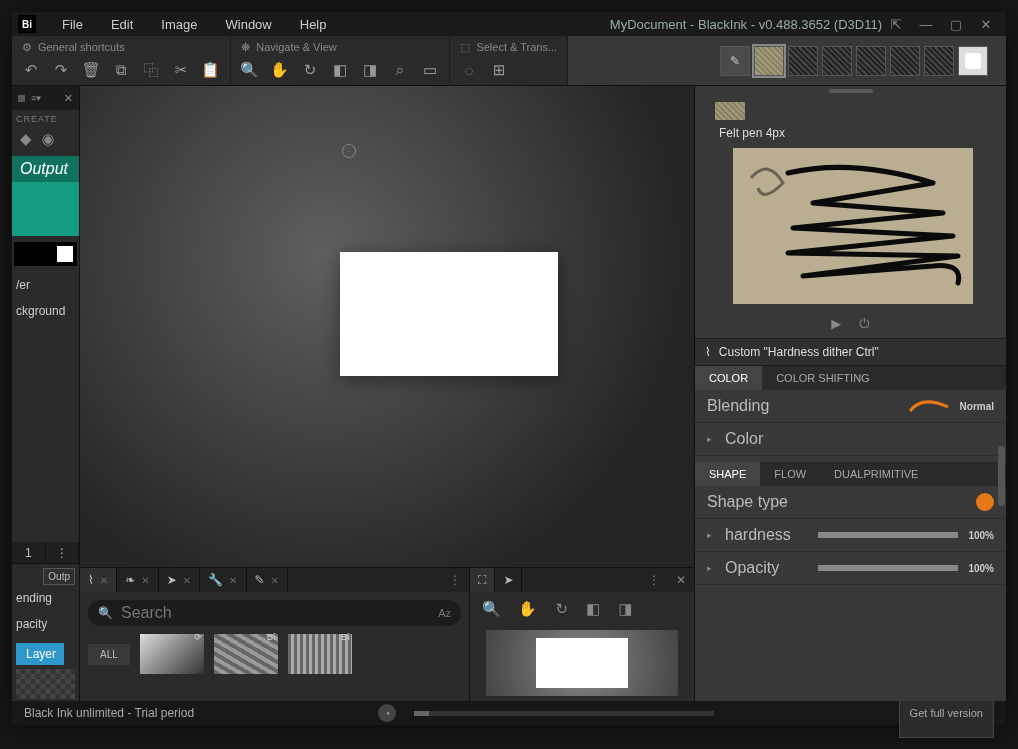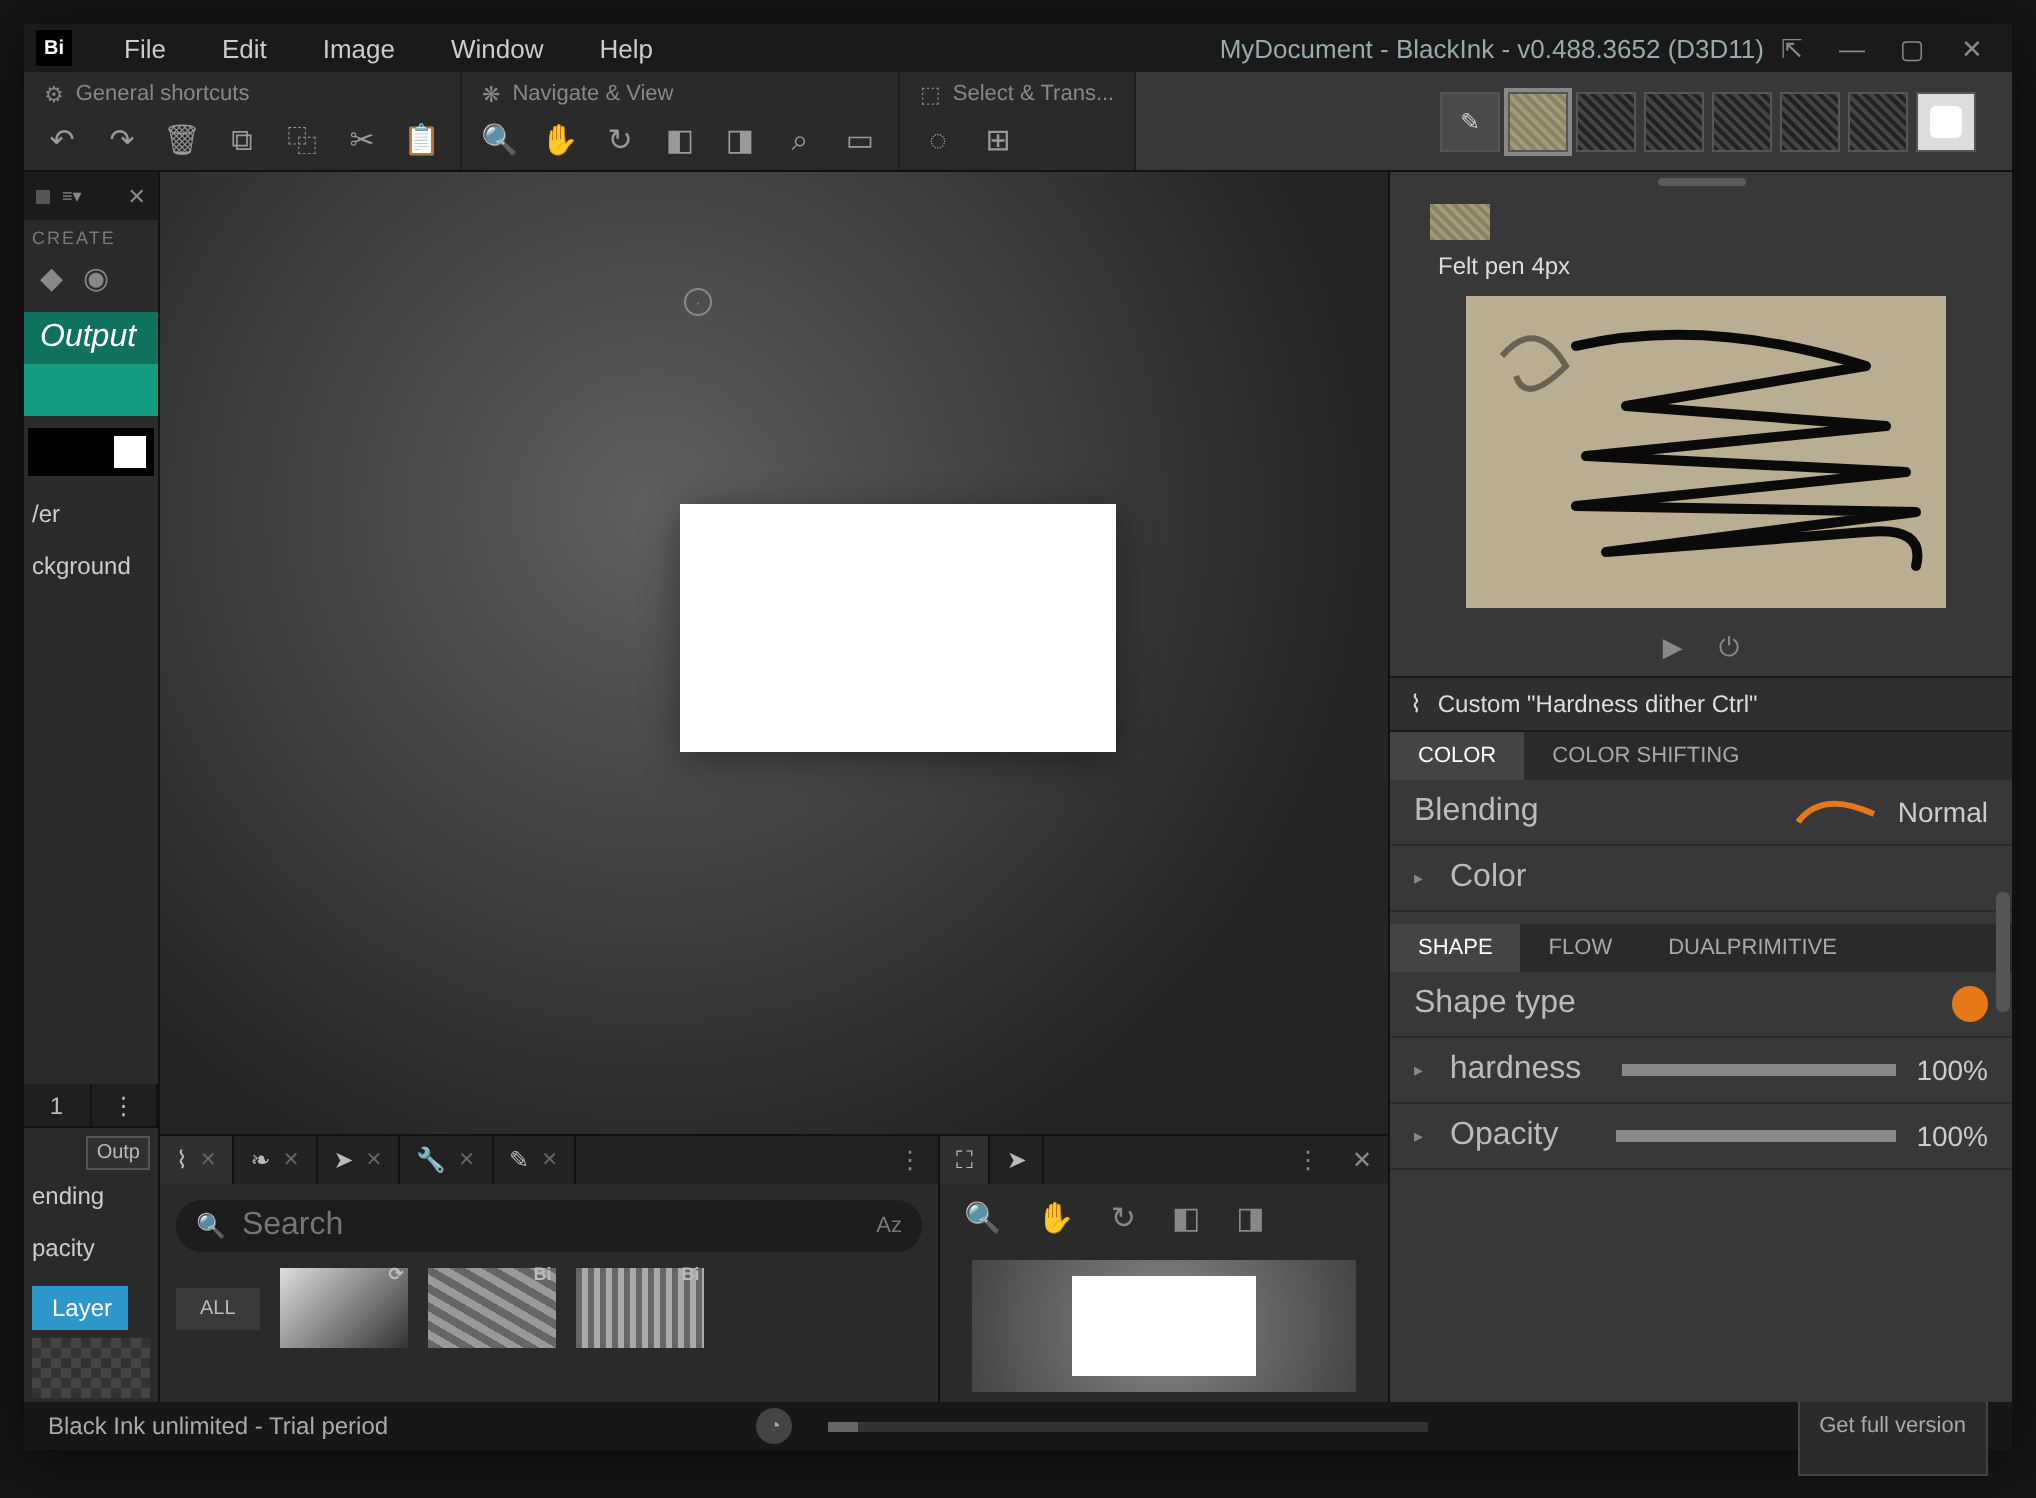--- a/index.html
+++ b/index.html
@@ -27,21 +27,21 @@
 .body { flex:1; display:flex; min-height:0; }
 
 .leftdock { width:68px; background:#2a2a2a; display:flex; flex-direction:column; border-right:1px solid #111; }
 .docktab { height:24px; background:#1b1b1b; display:flex; align-items:center; padding:0 6px; gap:6px; }
 .docktab .sq { width:7px; height:7px; background:#555; }
 .docktab .dd { color:#888; font-size:9px; }
 .docktab .x { margin-left:auto; color:#888; font-size:11px; }
 .leftdock .sectlabel { color:#7a7a7a; font-size:9px; letter-spacing:1px; padding:4px 4px 2px 4px; }
 .leftdock .shapes { display:flex; gap:10px; padding:4px 8px; }
 .shapes span { color:#888; font-size:15px; }
-.outputbox { background:#159d82; color:#fff; height:52px; margin-top:4px; }
+.outputbox { background:#159d82; color:#fff; height:80px; margin-top:4px; }
 .outputbox .hdr { background:#0e725f; padding:4px 8px; font-size:16px; font-style:italic; }
 .outputbox .body2 { height:36px; }
 .blackbox { background:#000; height:24px; margin:6px 2px; display:flex; justify-content:flex-end; align-items:center; }
 .blackbox .swatch { width:16px; height:16px; background:#fff; margin-right:4px; }
 .lbl-row { padding:6px 4px; color:#ccc; }
 .layer-tabs { display:flex; height:22px; margin-top:6px; border-bottom:1px solid #111; }
 .layer-tabs .t { flex:1; display:flex; align-items:center; justify-content:center; background:#1f1f1f; border-right:1px solid #111; }
 .layer-pill { background:#2d97cc; color:#fff; padding:4px 10px; margin:6px 4px 2px 4px; font-size:12px; width:48px; }
 .checker { height:30px; margin:2px 4px; background:repeating-conic-gradient(#444 0% 25%,#333 0% 50%) 50% /10px 10px; }
 .outp-tag { background:#303030; border:1px solid #555; color:#bbb; font-size:10px; padding:2px 4px; display:inline-block; margin:4px 4px 0 auto; float:right; }
@@ -82,21 +82,21 @@
 .brush-canvas svg { width:100%; height:100%; }
 .play-row { display:flex; justify-content:center; gap:18px; color:#888; font-size:13px; padding:2px 0 6px 0; }
 .ctrl-header { background:#2f2f2f; padding:6px 10px; display:flex; align-items:center; gap:8px; color:#ddd; font-size:12px; border-top:1px solid #1b1b1b; border-bottom:1px solid #1b1b1b; }
 .tabs2 { display:flex; background:#2a2a2a; height:24px; }
 .tabs2 .t { padding:0 14px; display:flex; align-items:center; font-size:11px; color:#a8a8a8; }
 .tabs2 .t.on { background:#444; color:#fff; }
 .prop { padding:7px 12px; display:flex; align-items:center; gap:10px; border-bottom:1px solid #2c2c2c; }
 .prop .arrow { color:#888; font-size:9px; width:8px; }
 .prop .lbl { color:#bbb; font-size:16px; }
 .prop .spacer { flex:1; }
-.prop .val { color:#ccc; font-size:14px; }
+.prop .val { color:#ccc; font-size:10px;font-weight:bold; }
 .blend-swoosh { width:42px; height:14px; }
 .blend-swoosh svg { width:100%; height:100%; }
 .color-swatch { width:18px; height:18px; background:#888; background-image:linear-gradient(45deg,#666 25%,transparent 25%),linear-gradient(-45deg,#666 25%,transparent 25%); background-size:8px 8px; }
 .color-block { width:170px; height:22px; background:#050505; }
 .slider { width:140px; height:6px; background:#555; position:relative; }
 .slider .fill { position:absolute; left:0; top:0; bottom:0; background:#888; }
 .orange-dot { width:18px; height:18px; border-radius:50%; background:#e77817; }
 .scrollthumb { position:absolute; right:1px; top:360px; width:7px; height:60px; background:#555; border-radius:3px; }
 
 .statusbar { height:24px; background:#171717; display:flex; align-items:center; padding:0 12px; color:#aaa; gap:18px; }

